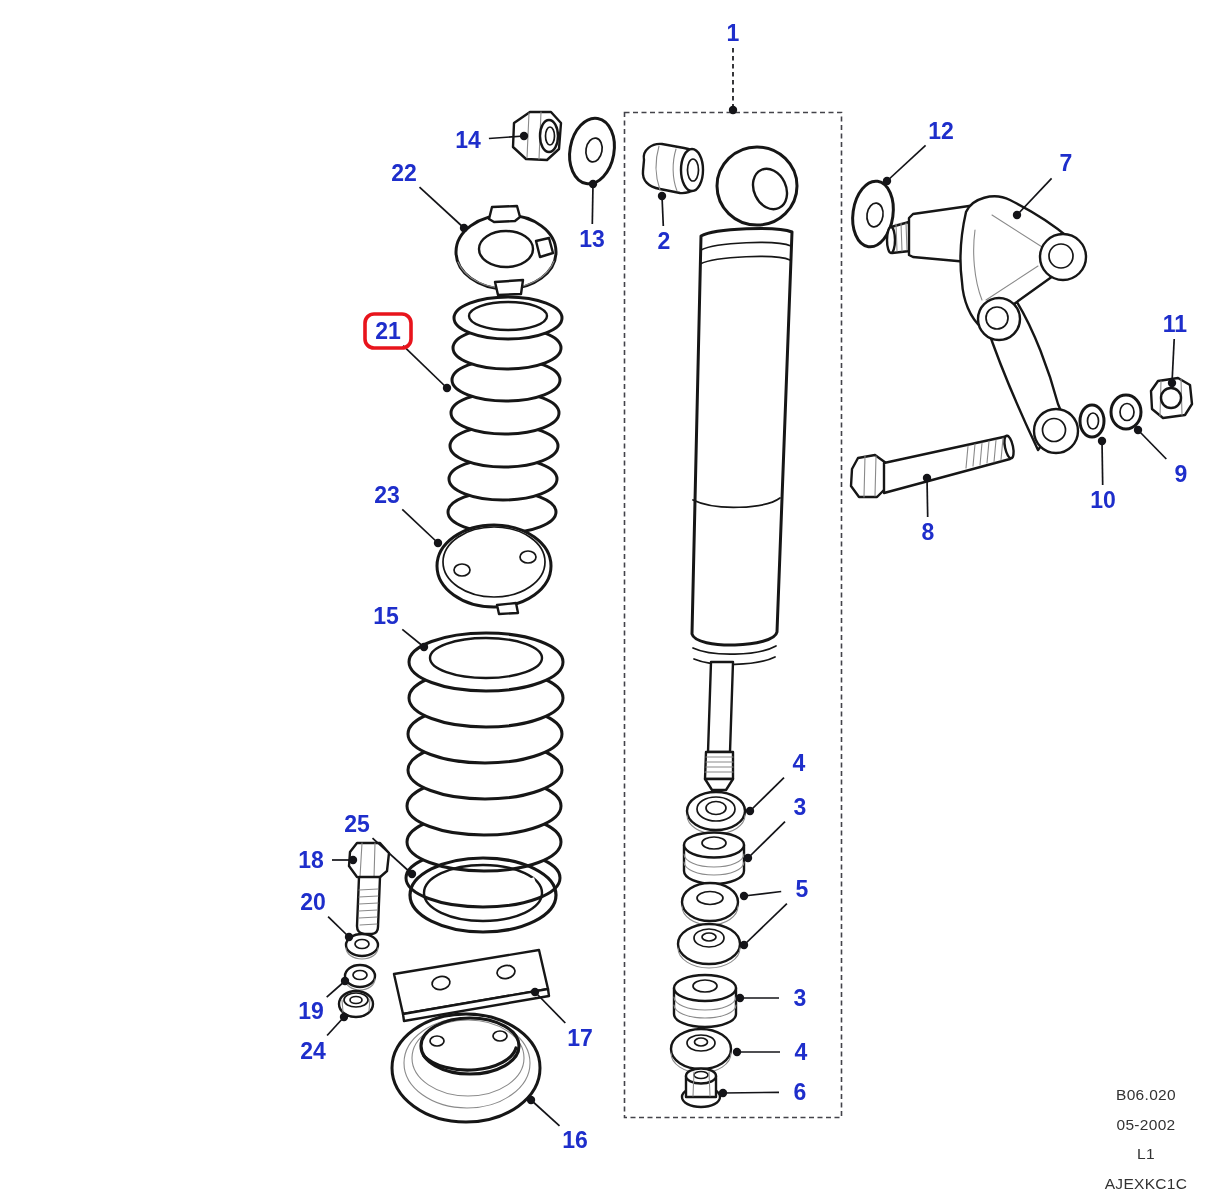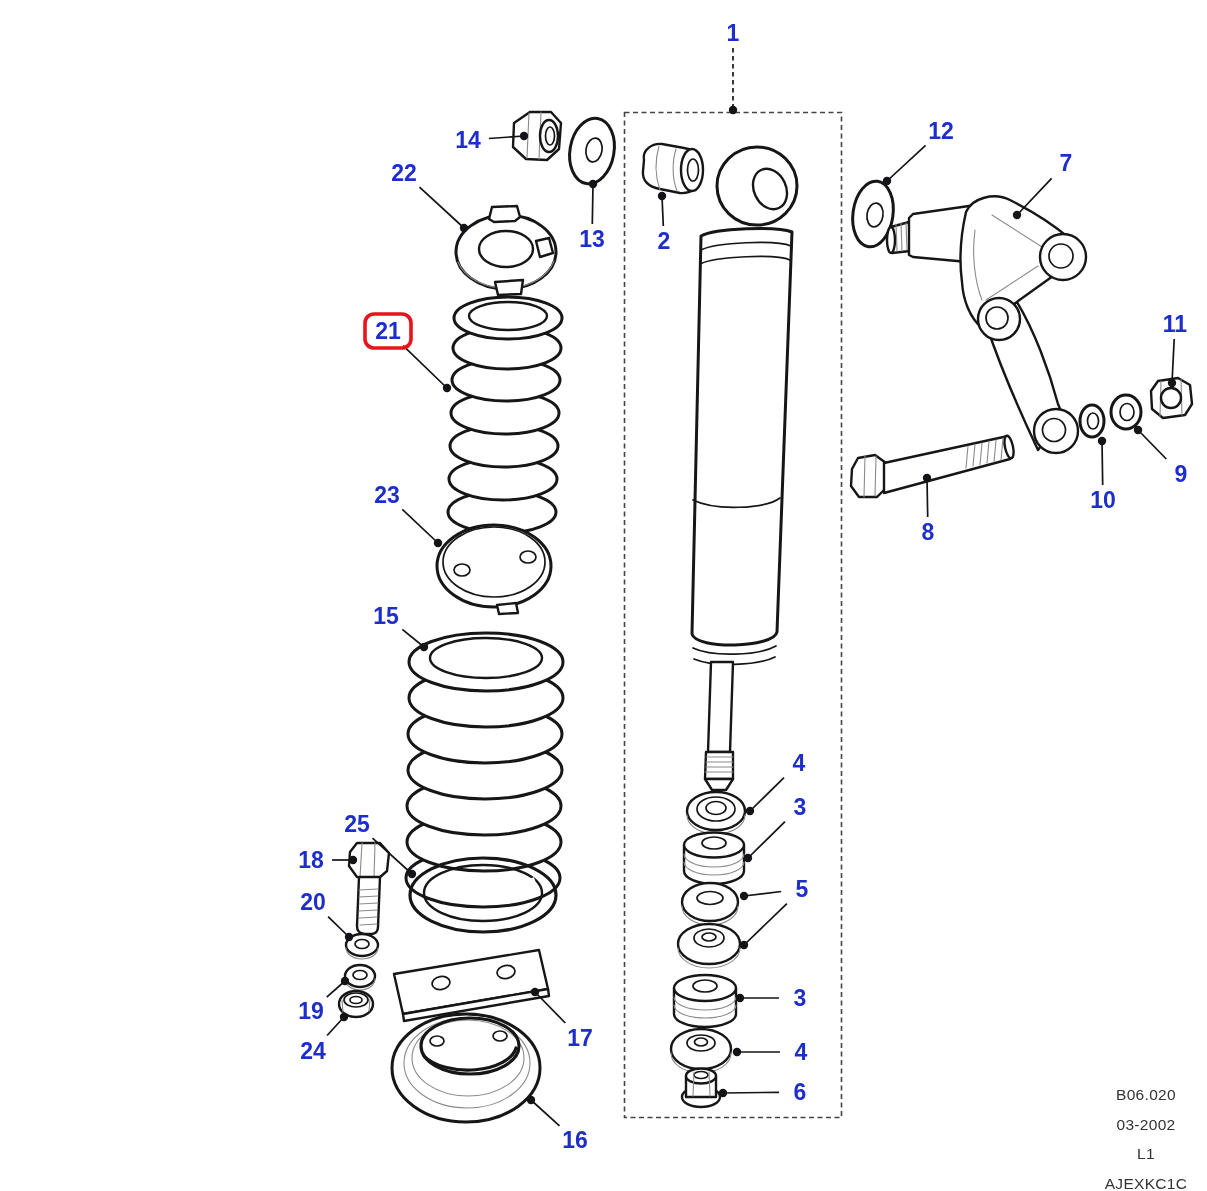--- a/index.html
+++ b/index.html
@@ -396,18 +396,18 @@
         <g>
           <line x1="779.0" y1="1092.3" x2="723" y2="1093" class="leader"></line>
           <circle cx="723" cy="1093" r="4.2" class="leader-dot"></circle>
           <text x="800" y="1100" class="callout-text">6</text>
         </g>
       </g>
   </svg>
 
   <div class="footer">
     <div>B06.020</div>
-    <div>03-2002</div>
+    <div>05-2002</div>
     <div>L1</div>
     <div>AJEXKC1C</div>
   </div>
 
 </div>
 
 </body></html>

